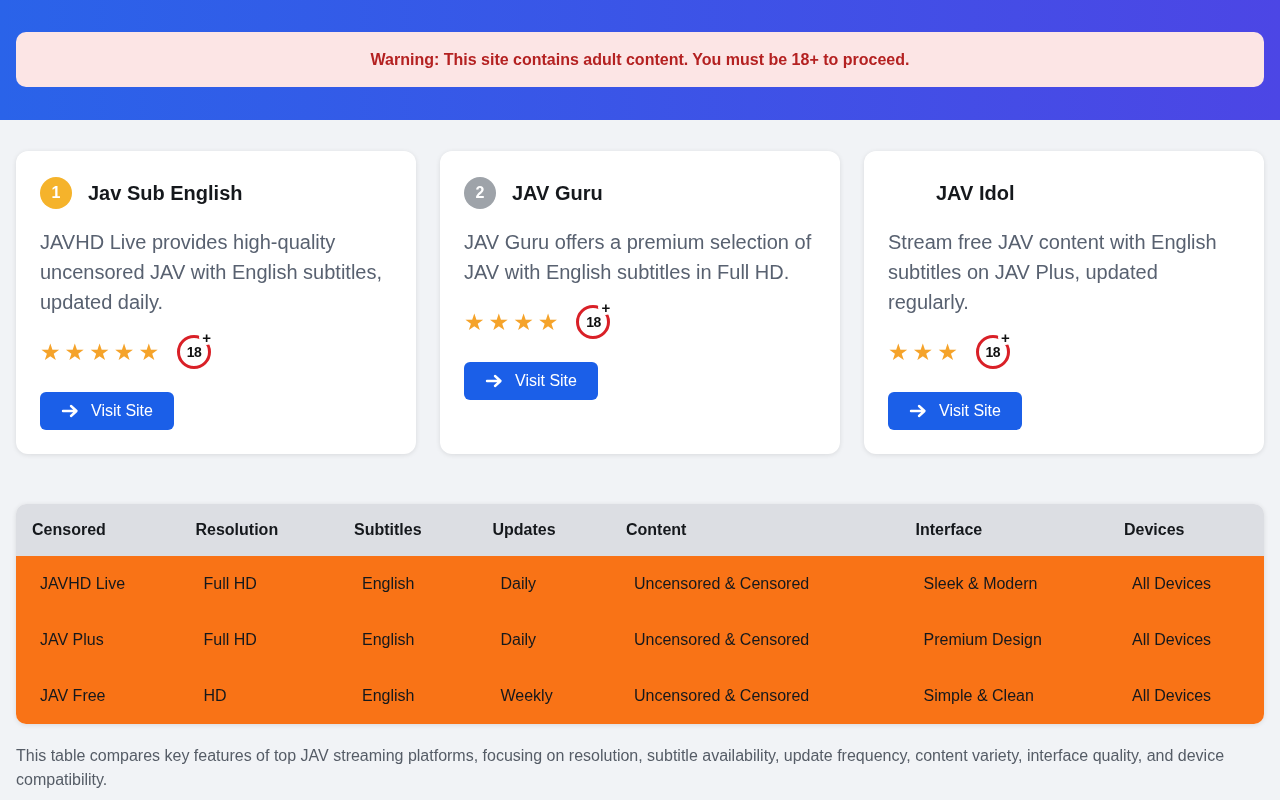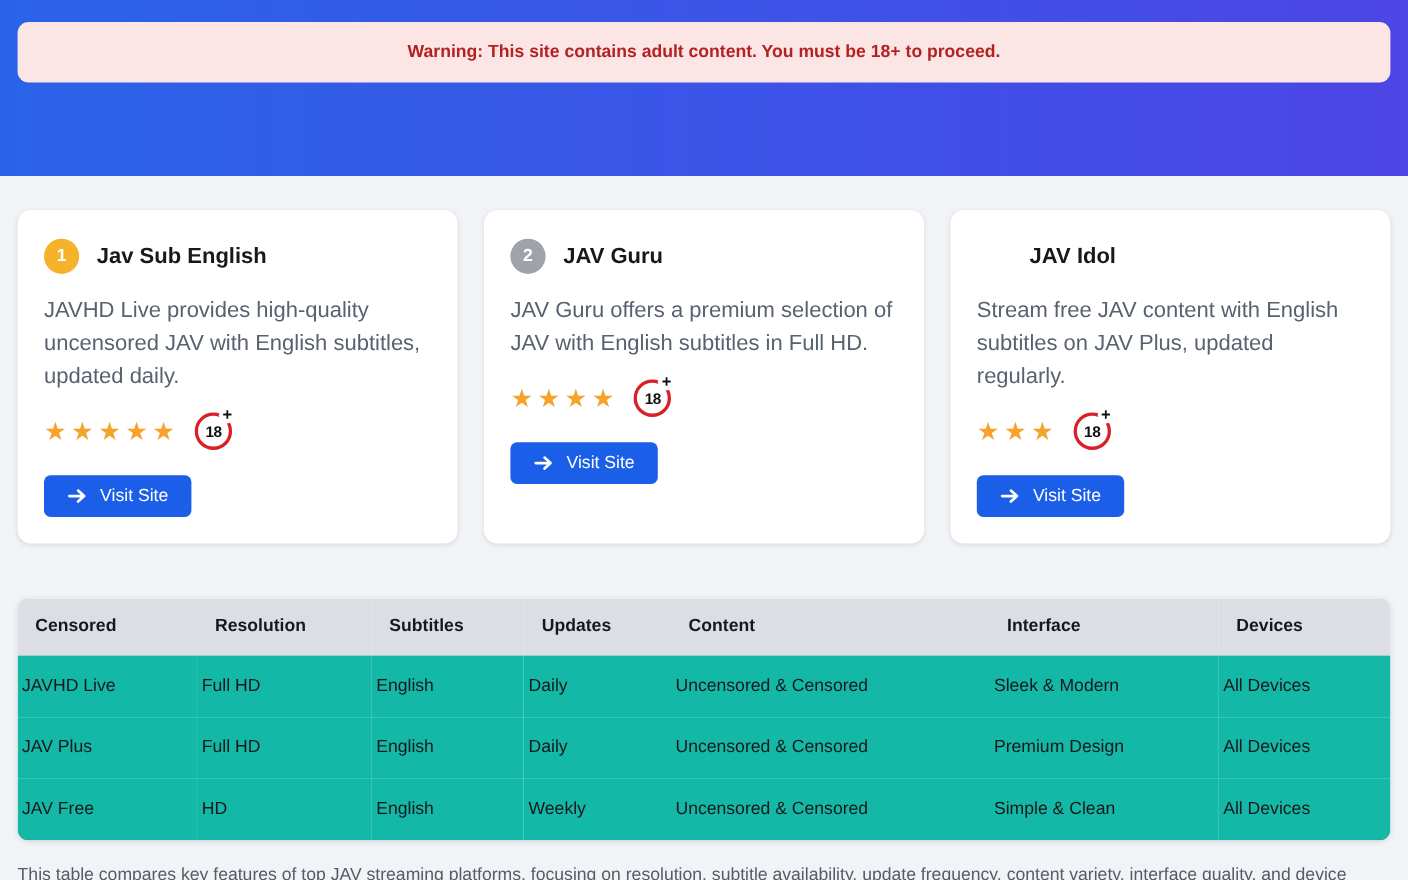--- a/index.html
+++ b/index.html
@@ -8,23 +8,23 @@
     width: 1280px;
     height: 800px;
     background: #f1f3f6;
     font-family: "Liberation Sans", sans-serif;
     color: #15181c;
     overflow: hidden;
   }
 
   
   .hero {
-    height: 160px;
+    height: 120px;
     background: linear-gradient(90deg, #2a63e9 0%, #4c46e5 100%);
-    padding: 20px 16px 0;
+    padding: 32px 16px 0;
   }
   .warning-banner {
     background: #fce5e5;
     border-radius: 10px;
     height: 55px;
     display: flex;
     align-items: center;
     justify-content: center;
   }
   .warning-text {
@@ -162,24 +162,24 @@
   table { width: 100%; border-collapse: collapse; }
   th {
     background: #dcdee3;
     text-align: left;
     font-size: 16px;
     font-weight: bold;
     color: #15181c;
     padding: 17px 16px;
   }
   td {
-    padding: 19px 4px;
+    padding: 19px 24px;
     font-size: 16px;
     color: #15181c;
-    background: #14b8a6;
+    background: #f97316;
   }
 
   .footer-note {
     margin: 20px 0 0;
     font-size: 16px;
     line-height: 1.5;
     color: #555c66;
   }
 </style>
 </head>

